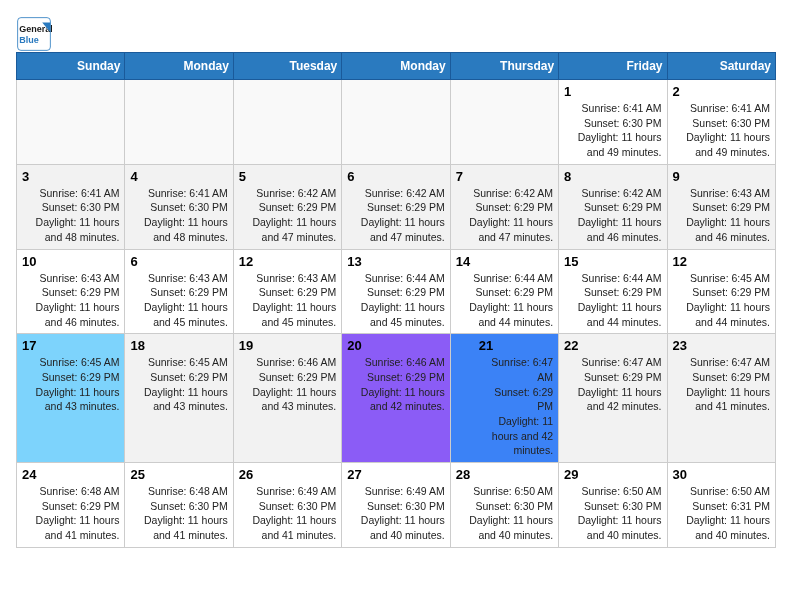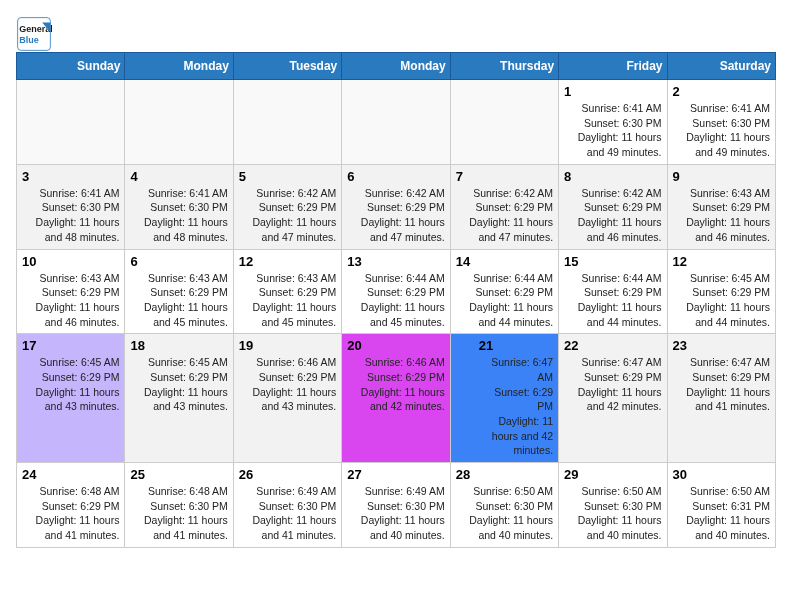--- a/index.html
+++ b/index.html
@@ -177,33 +177,33 @@
         <td>
           <span class="day-num">15</span>
           <div class="day-info">Sunrise: 6:44 AM<br>Sunset: 6:29 PM<br>Daylight: 11 hours and 44 minutes.</div>
         </td>
         <td>
           <span class="day-num">12</span>
           <div class="day-info">Sunrise: 6:45 AM<br>Sunset: 6:29 PM<br>Daylight: 11 hours and 44 minutes.</div>
         </td>
       </tr>
       <tr>
-        <td style="background: #c4b5fd;">
+        <td style="background: #7dd3fc;">
           <span class="day-num">17</span>
           <div class="day-info">Sunrise: 6:45 AM<br>Sunset: 6:29 PM<br>Daylight: 11 hours and 43 minutes.</div>
         </td>
         <td style="background: rgb(242, 242, 242);">
           <span class="day-num">18</span>
           <div class="day-info">Sunrise: 6:45 AM<br>Sunset: 6:29 PM<br>Daylight: 11 hours and 43 minutes.</div>
         </td>
         <td style="background: rgb(242, 242, 242);">
           <span class="day-num">19</span>
           <div class="day-info">Sunrise: 6:46 AM<br>Sunset: 6:29 PM<br>Daylight: 11 hours and 43 minutes.</div>
         </td>
-        <td style="background: #d946ef;">
+        <td style="background: #8b5cf6;">
           <span class="day-num">20</span>
           <div class="day-info">Sunrise: 6:46 AM<br>Sunset: 6:29 PM<br>Daylight: 11 hours and 42 minutes.</div>
         </td>
         <td style="background: #3b82f6; padding-left: 28px;">
           <span class="day-num">21</span>
           <div class="day-info">Sunrise: 6:47 AM<br>Sunset: 6:29 PM<br>Daylight: 11 hours and 42 minutes.</div>
         </td>
         <td style="background: rgb(242, 242, 242);">
           <span class="day-num">22</span>
           <div class="day-info">Sunrise: 6:47 AM<br>Sunset: 6:29 PM<br>Daylight: 11 hours and 42 minutes.</div>

